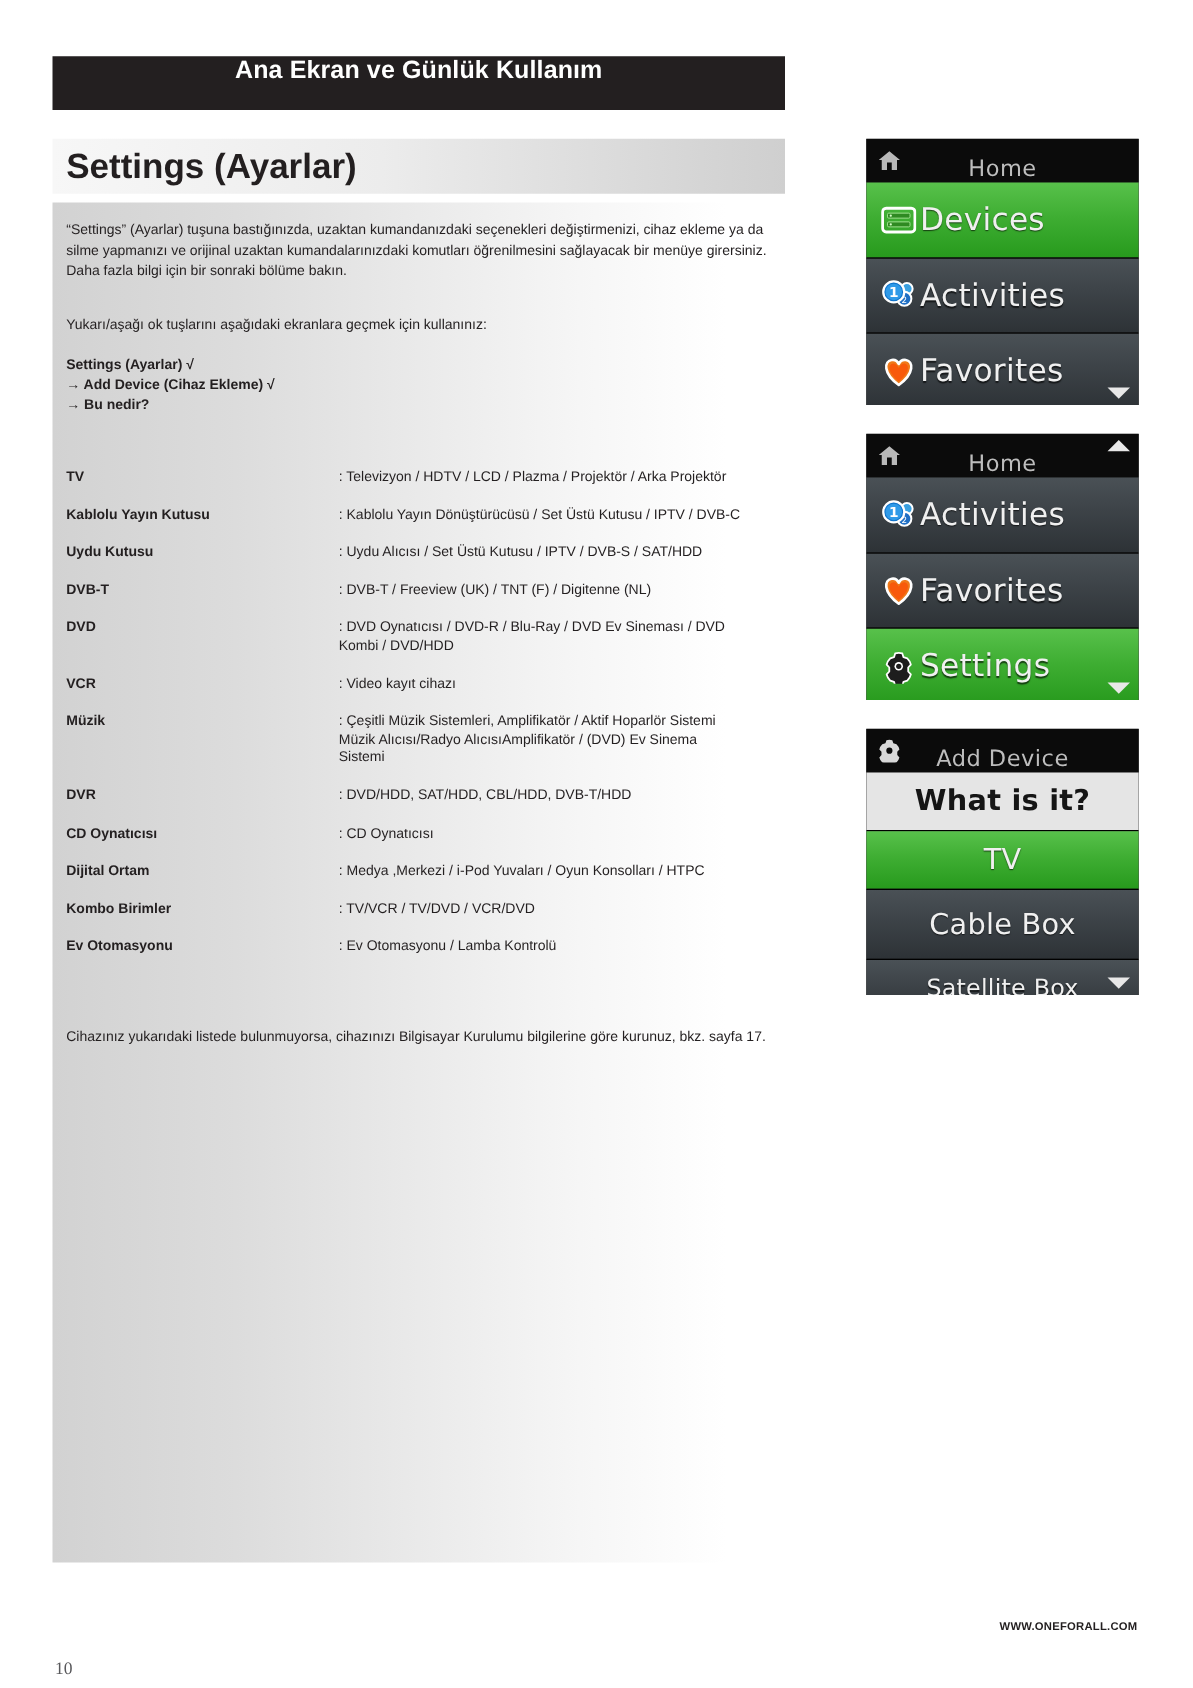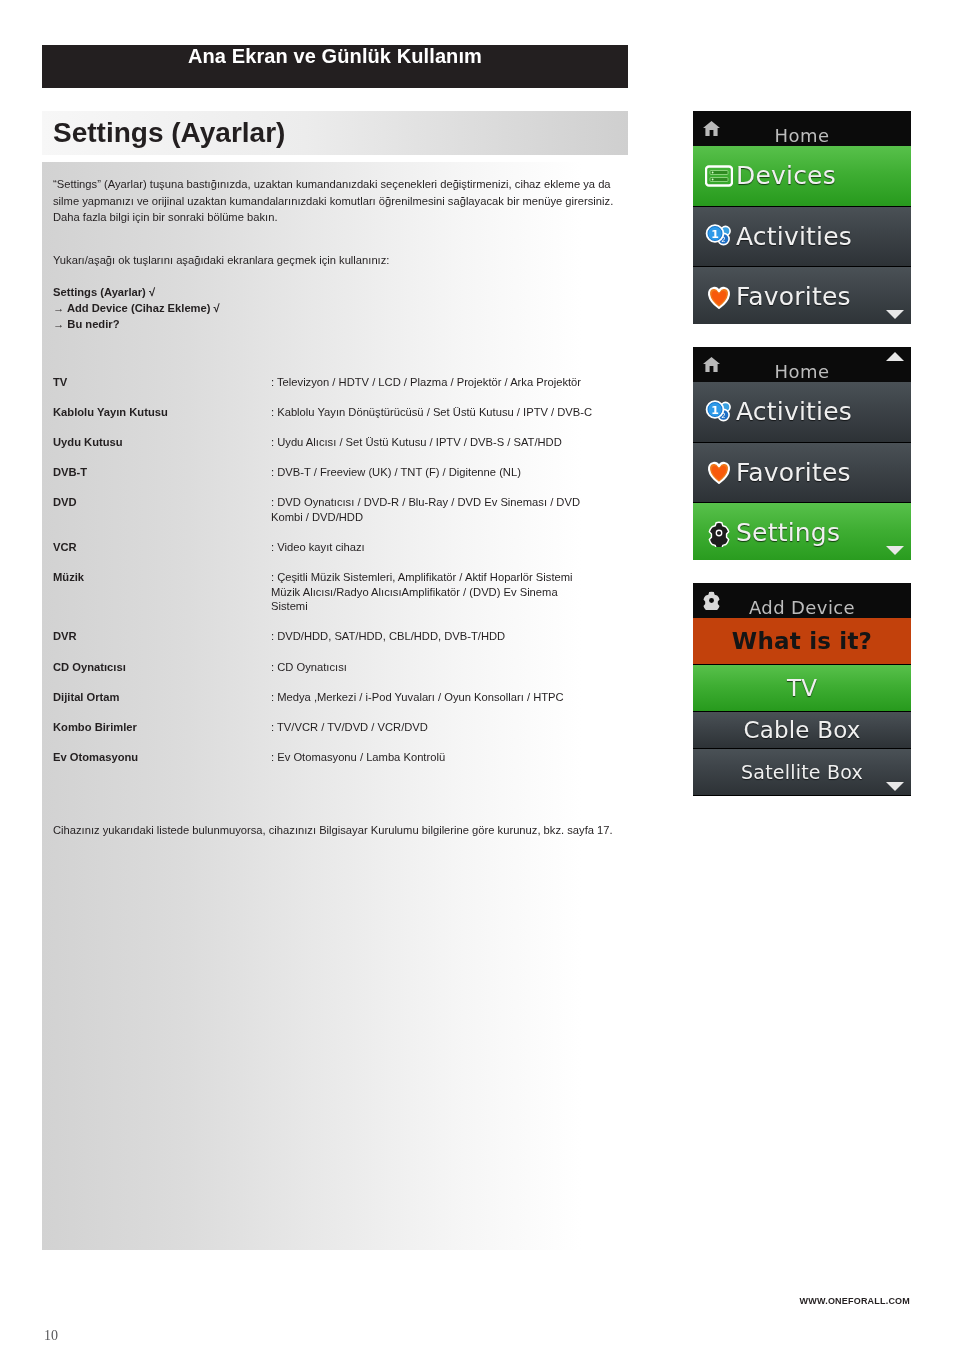--- a/index.html
+++ b/index.html
@@ -192,21 +192,21 @@
     box-sizing: border-box;
     border-bottom: 1px solid #000000;
   }
   .scr-row.dark {
     background: linear-gradient(to bottom, #4a5156 0%, #3e4449 40%, #2d3236 100%);
   }
   .scr-row.green {
     background: linear-gradient(to bottom, #58c14b 0%, #3fae33 45%, #279a1d 100%);
   }
   .scr-row.cream {
-    background: #c2410c;
+    background: #e5e5e5;
   }
   .scr-row .row-icon {
     width: 34px;
     flex: 0 0 34px;
     margin-left: 9px;
     display: flex;
     align-items: center;
     justify-content: center;
   }
   .scr-row .row-label {
@@ -444,21 +444,21 @@
   </div>
 
   <div class="scr-row cream" style="height:47px;">
     <span class="row-label centered" style="font-size:23px;">What is it?</span>
   </div>
 
   <div class="scr-row green" style="height:47px;">
     <span class="row-label centered" style="font-size:23px;">TV</span>
   </div>
 
-  <div class="scr-row dark" style="height:37px;">
+  <div class="scr-row dark" style="height:56px;">
     <span class="row-label centered" style="font-size:23px;">Cable Box</span>
   </div>
 
   <div class="scr-row dark" style="height:47px;">
     <span class="row-label centered" style="font-size:19px;">Satellite Box</span>
   </div>
 
   <div class="arrow-down"></div>
 </div>
 

